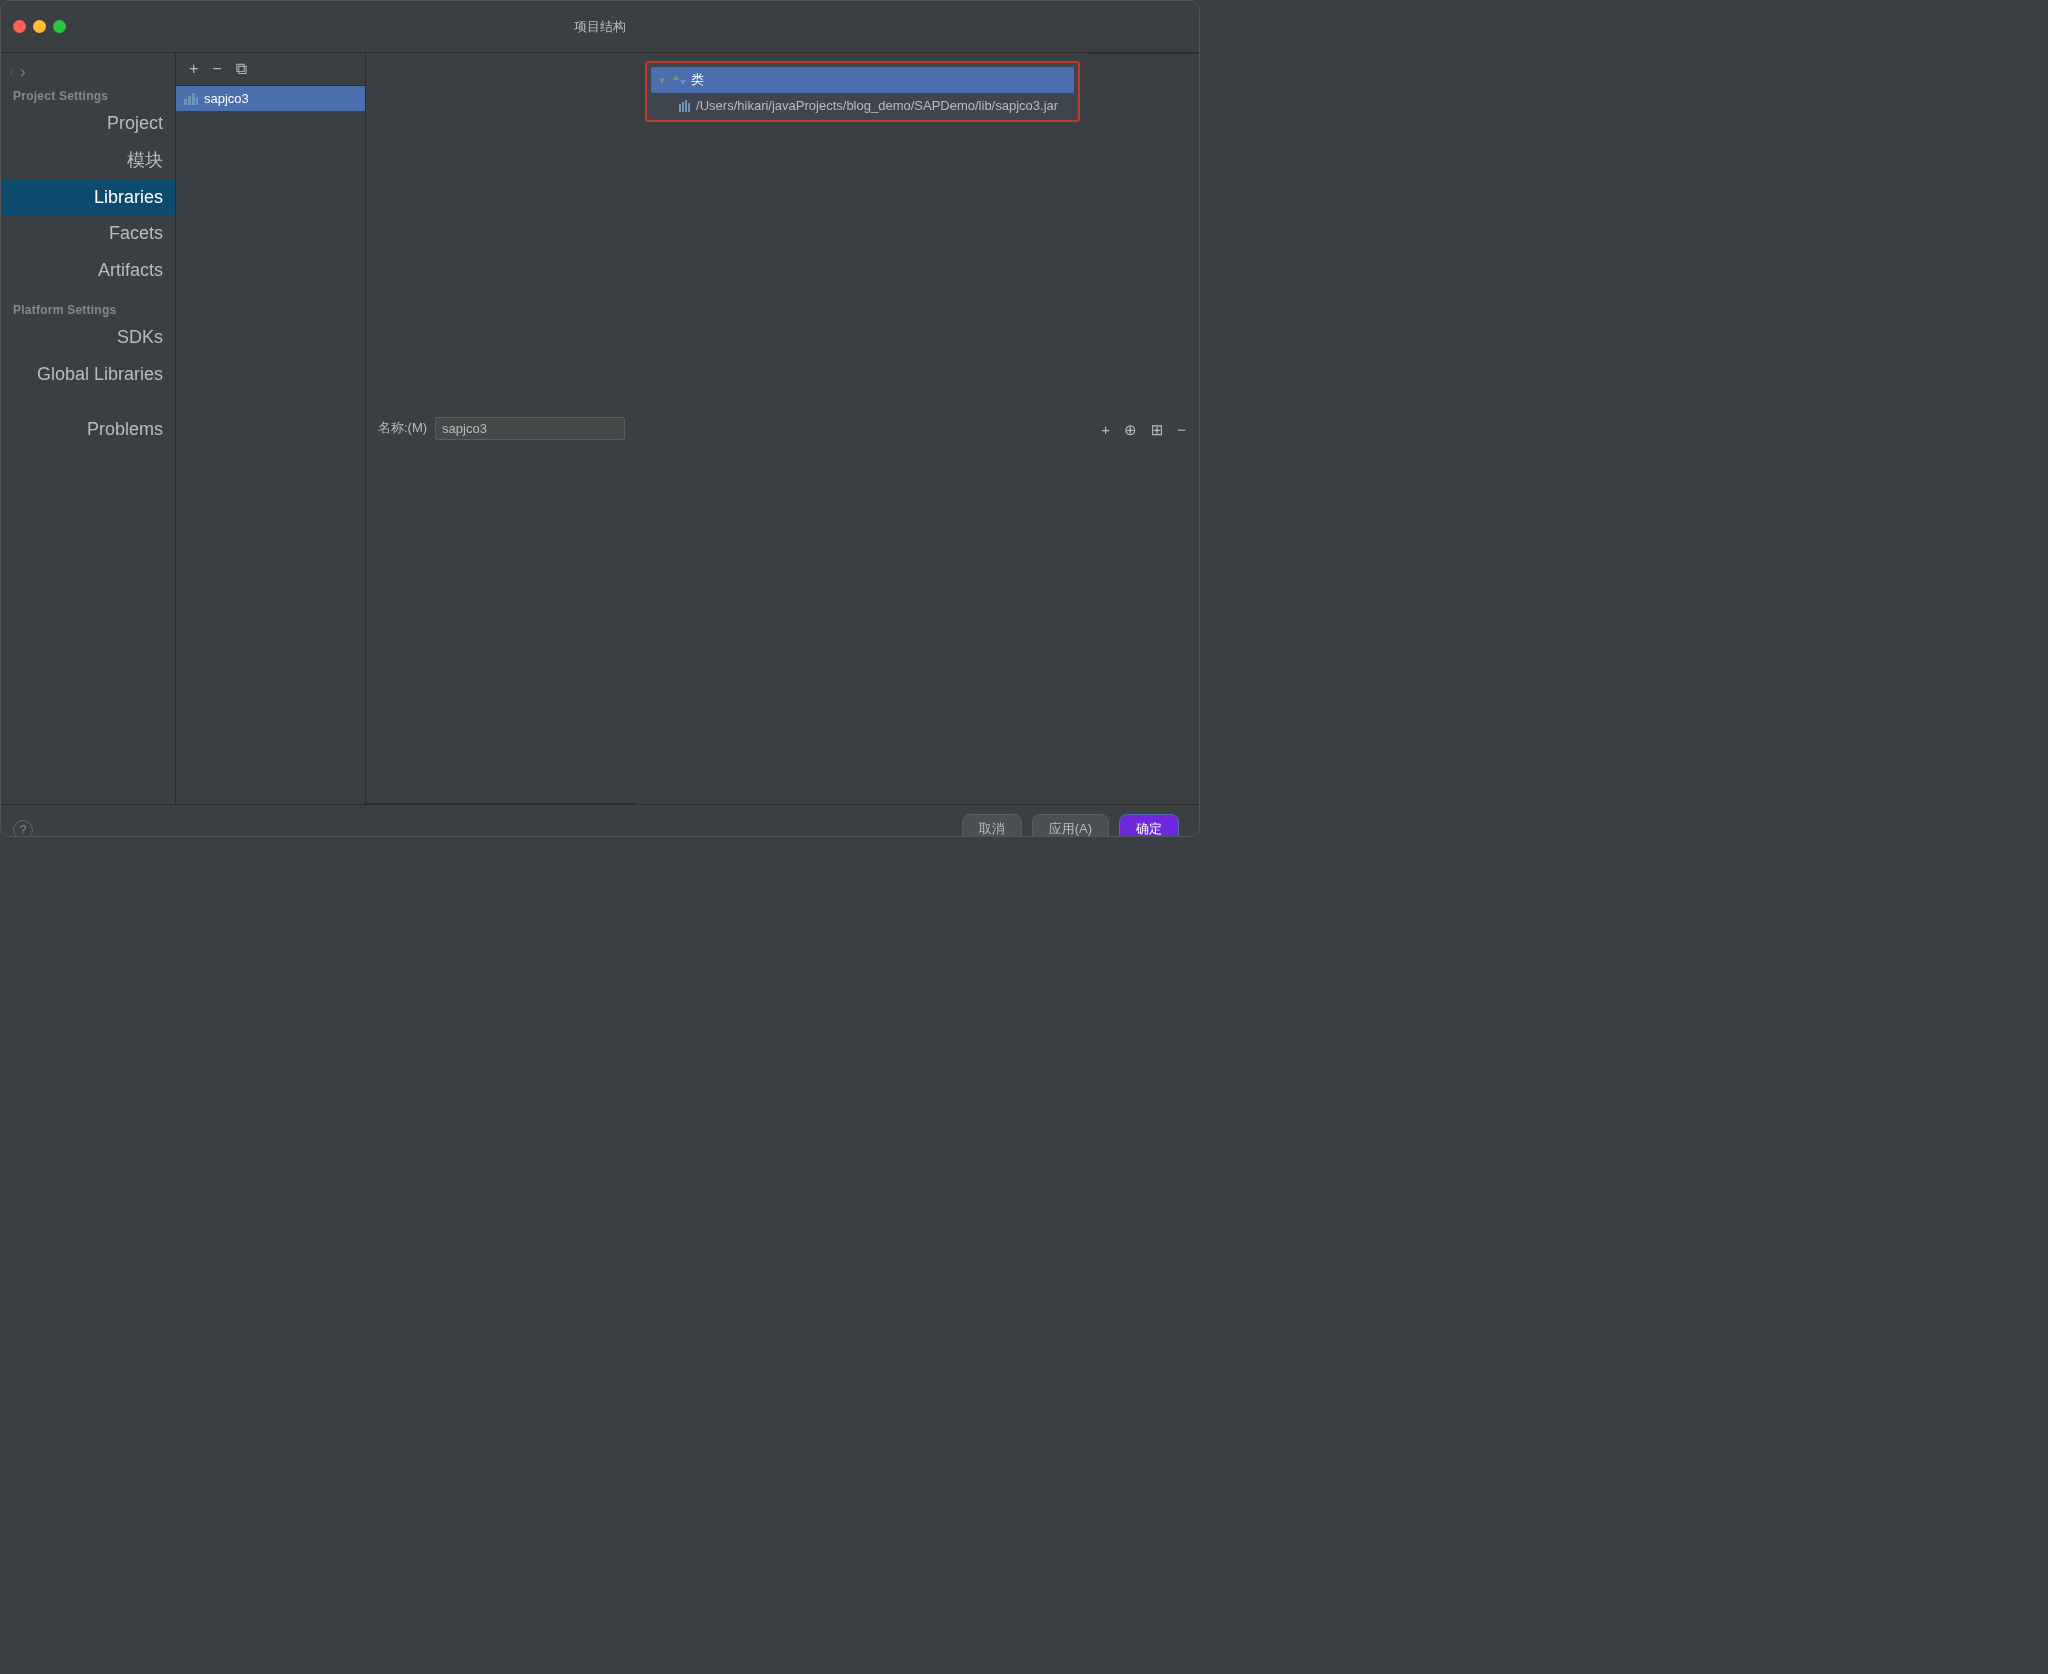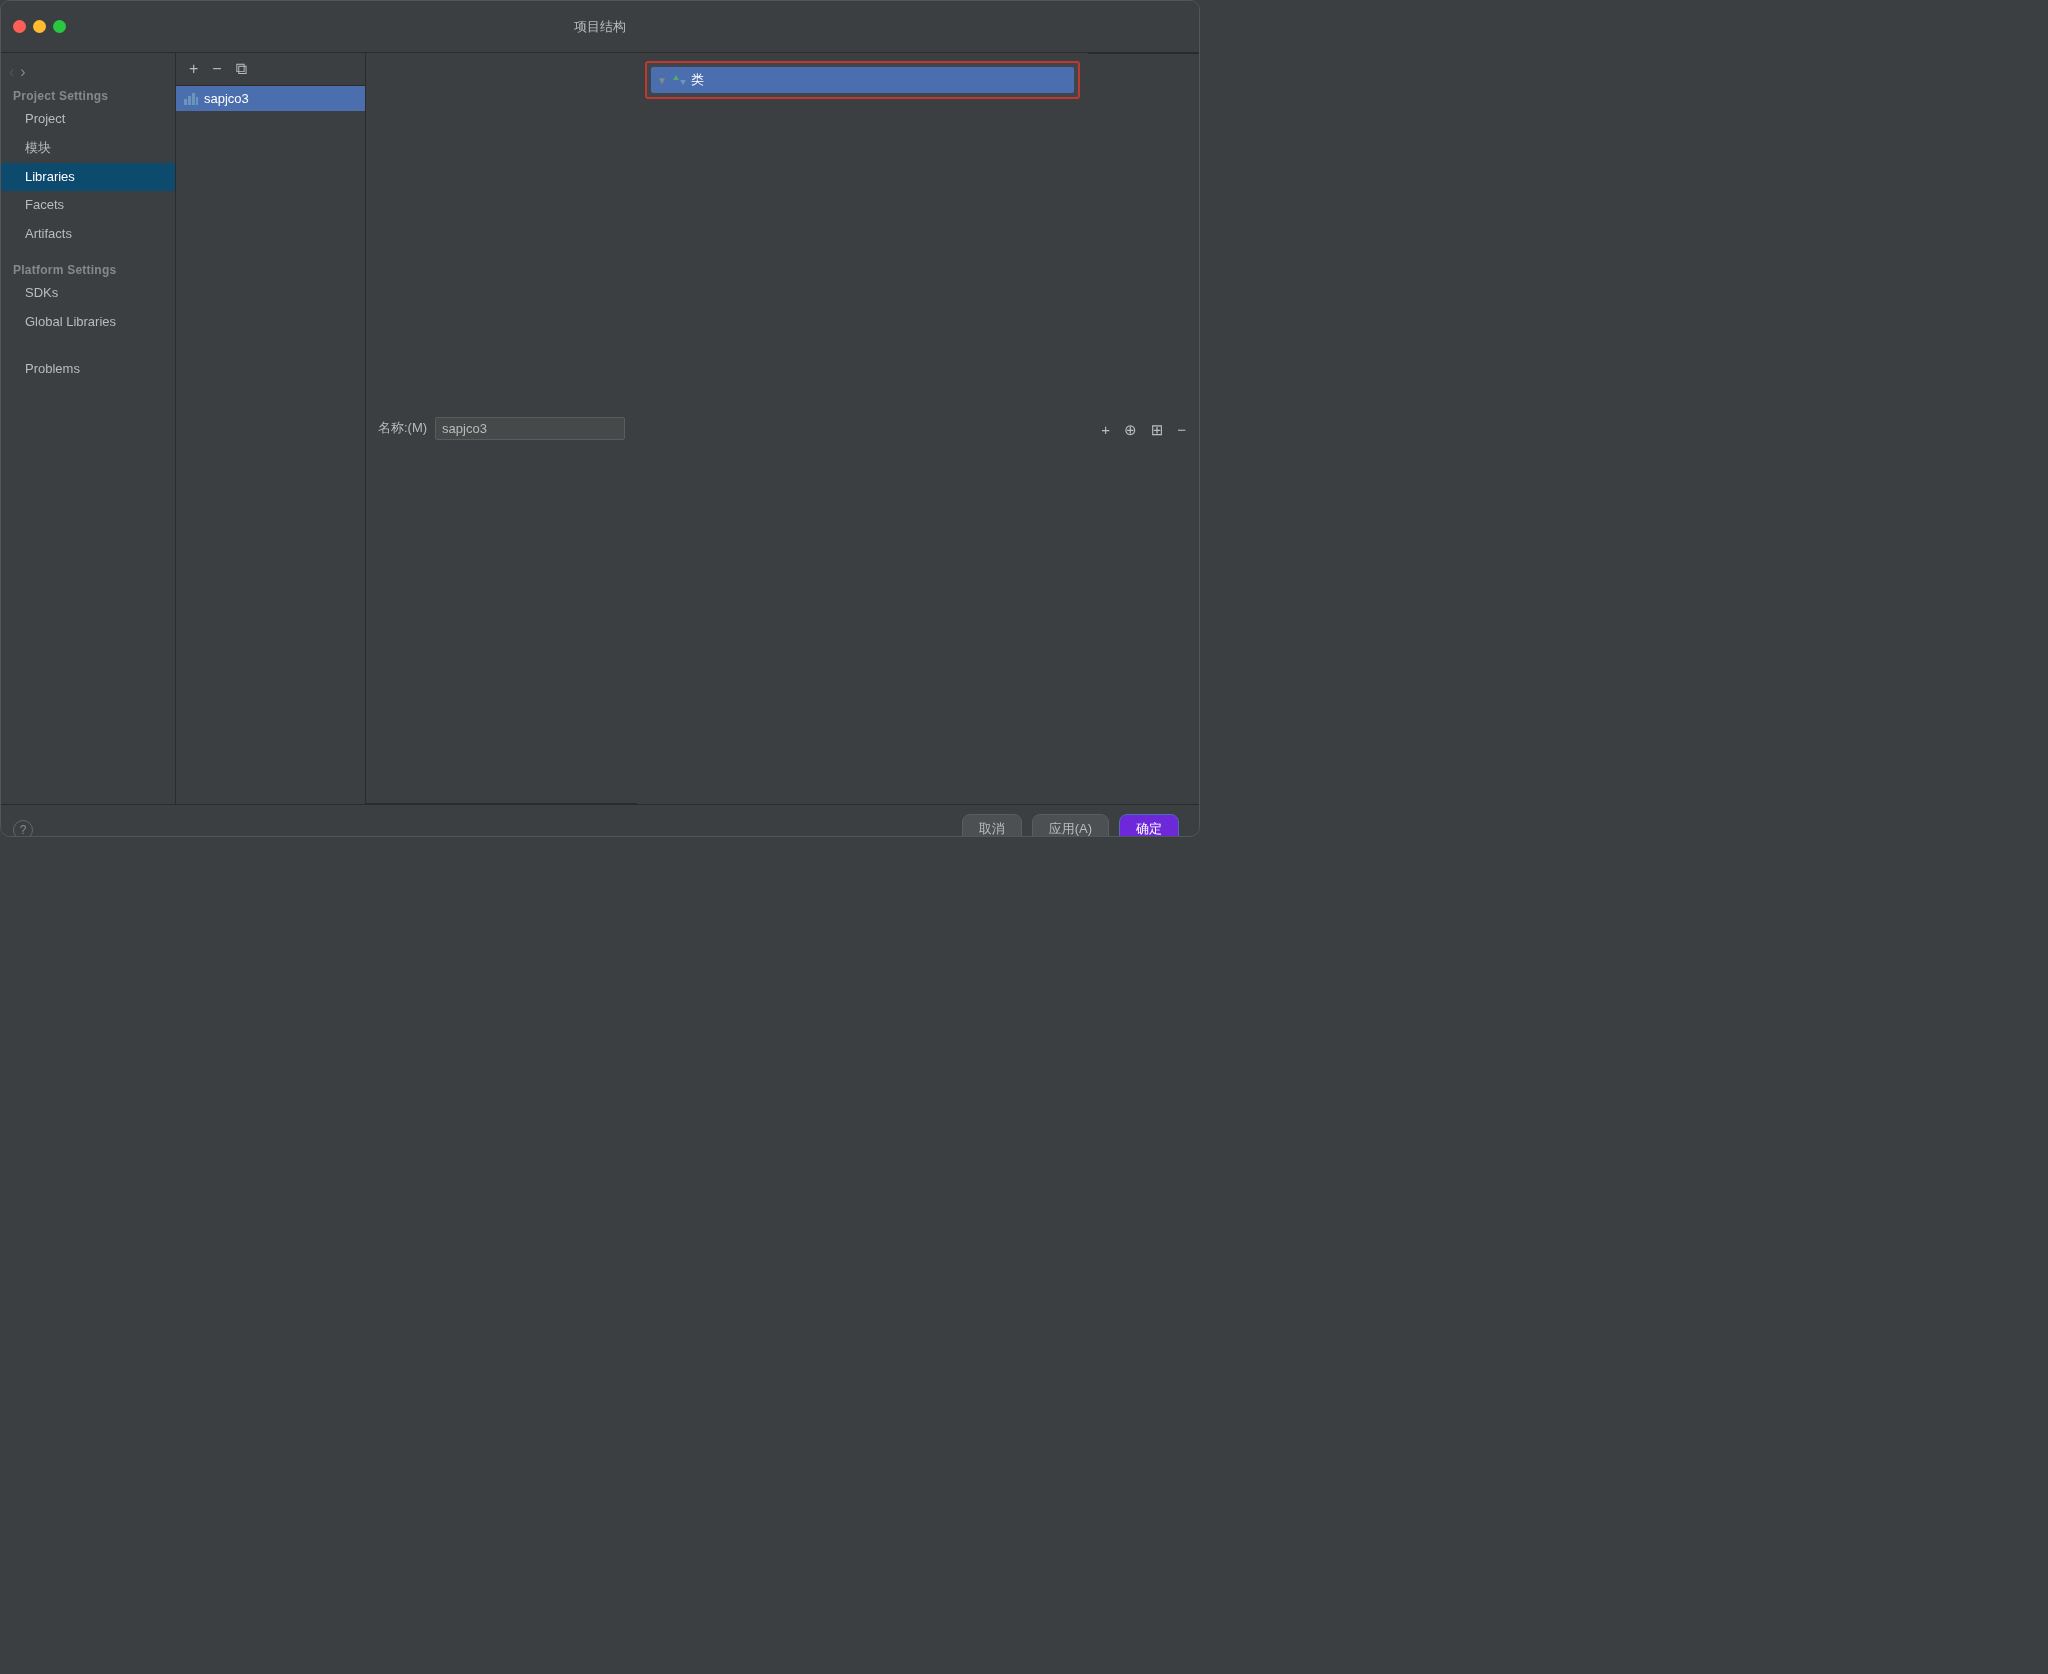--- a/index.html
+++ b/index.html
@@ -68,22 +68,23 @@
       font-size: 12px;
       color: #888;
       font-weight: 700;
       padding: 4px 12px 2px 12px;
       letter-spacing: 0.02em;
     }
     .sidebar-item {
       padding: 4px 12px 4px 24px;
       cursor: pointer;
       color: #bbbbbb;
-      font-size: 13px;
+      font-size: 18px;
       line-height: 1.6;
+      text-align: right;
     }
     .sidebar-item.active {
       background: #0c4a6e;
       color: #fff;
     }
     .sidebar-section-label-group {
       margin-top: 10px;
     }
 
     
@@ -389,20 +390,32 @@
                 <svg width="14" height="13" viewBox="0 0 14 13" xmlns="http://www.w3.org/2000/svg">
 
                   <polygon points="3,1 6,6 0,6" fill="#59a869"></polygon>
 
                   <polygon points="10,7 7,2 13,2" fill="#6897bb" transform="translate(0,4)"></polygon>
                 </svg>
               </span>
               <span style="color:#fff;font-size:13px;">类</span>
             </div>
 
+            <div class="tree-child-row" style="margin-top:2px;">
+              <span class="tree-icon">
+                <svg width="13" height="13" viewBox="0 0 13 13" xmlns="http://www.w3.org/2000/svg">
+
+                  <rect x="0" y="5" width="2" height="8" fill="#6897bb"></rect>
+                  <rect x="3" y="3" width="2" height="10" fill="#6897bb"></rect>
+                  <rect x="6" y="1" width="2" height="12" fill="#6897bb"></rect>
+                  <rect x="9" y="4" width="2" height="9" fill="#6897bb"></rect>
+                </svg>
+              </span>
+              <span style="font-size:13px;color:#bbbbbb;">/Users/hikari/javaProjects/blog_demo/SAPDemo/lib/sapjco3.jar</span>
+            </div>
           </div>
         </div>
 
         <div class="bottom-toolbar">
           <button class="bottom-btn">+</button>
           <button class="bottom-btn">⊕</button>
           <button class="bottom-btn">⊞</button>
           <button class="bottom-btn">−</button>
         </div>
       </div>

